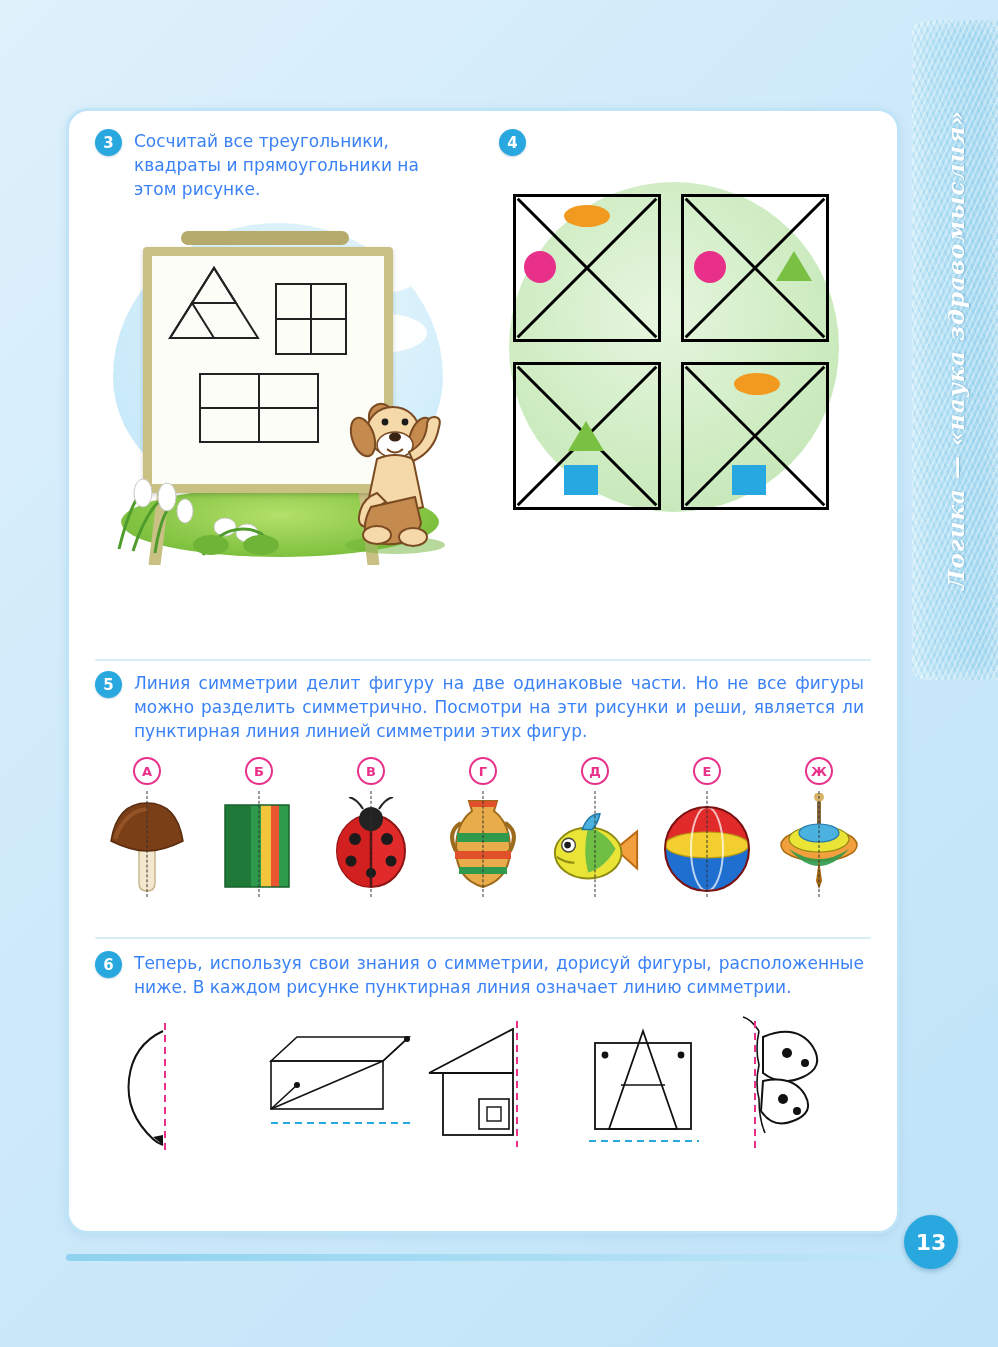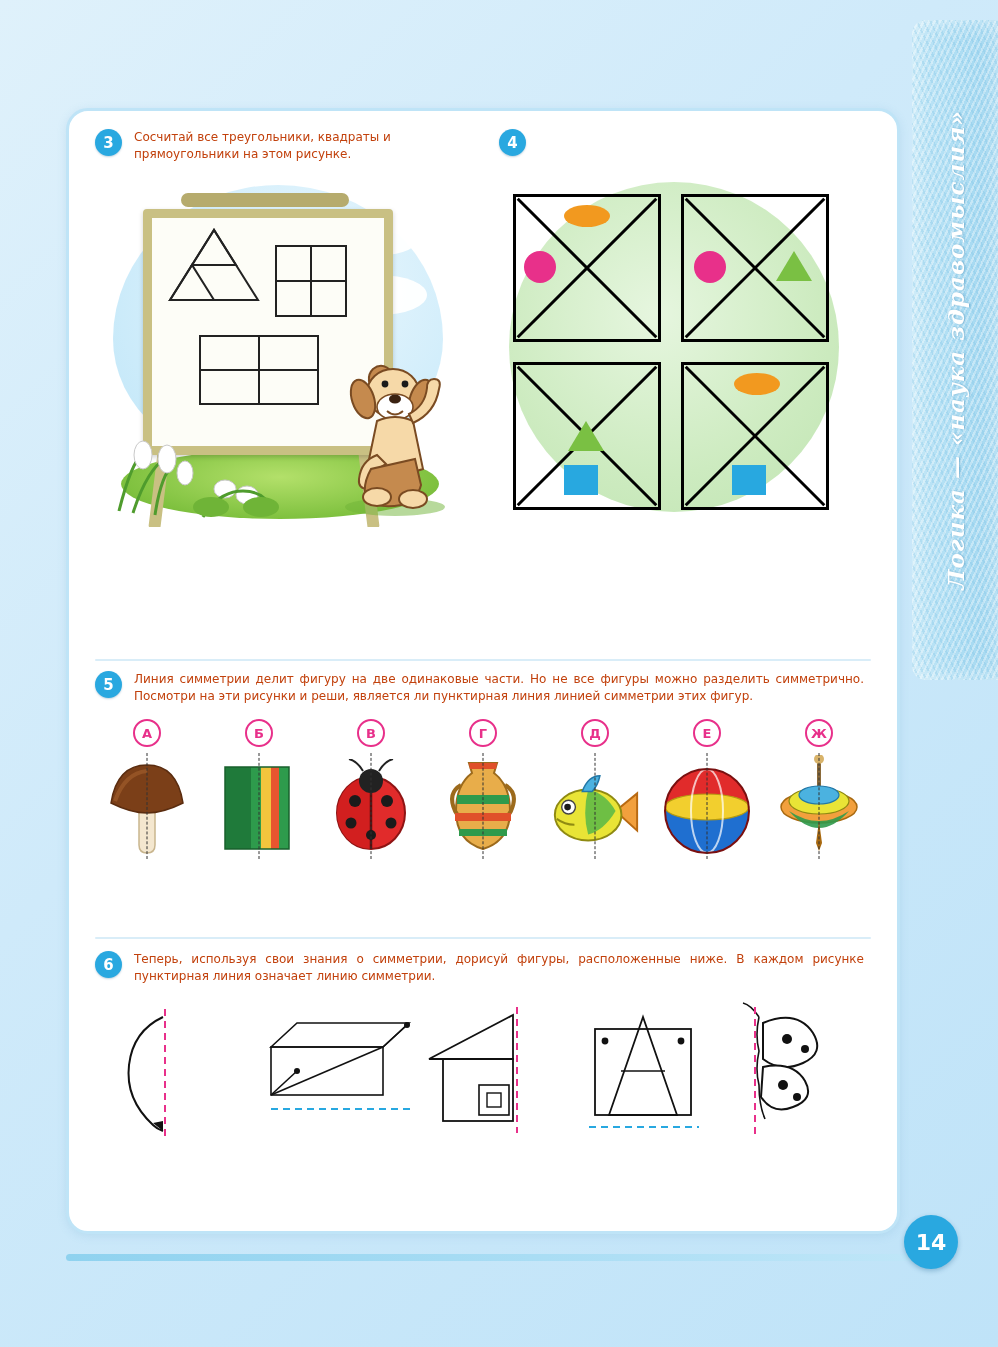--- a/index.html
+++ b/index.html
@@ -44,21 +44,21 @@
   .bottom-rule{
     position:absolute;left:66px;right:80px;bottom:86px;height:7px;border-radius:4px;
     background:linear-gradient(90deg,#8fd2ef,#bfe6f8);
   }
   
   .num-badge{
     width:27px;height:27px;border-radius:50%;background:#29a8e0;color:#fff;
     display:flex;align-items:center;justify-content:center;font-size:15px;font-weight:bold;
     flex:0 0 auto;box-shadow:0 1px 2px rgba(0,80,130,.25);
   }
-  .task-text{color:#c2410c;font-size:12px;line-height:1.42;}
+  .task-text{color:#3b82f6;font-size:17px;line-height:1.42;}
   .row{display:flex;gap:12px;align-items:flex-start;}
   .hr{height:2px;background:#d9edf8;border-radius:2px;}
   
   .top-zone{position:absolute;left:26px;top:18px;width:776px;height:530px;display:flex;}
   .col{width:380px;}
   .vdiv{
     width:2px;margin:8px 16px 0 16px;align-self:stretch;
     background:repeating-linear-gradient(to bottom,#9ed8f2 0 6px,transparent 6px 12px);
   }
   
@@ -108,21 +108,21 @@
 </style>
 </head>
 <body>
 
 <div class="side-tab">
   <div class="tex"></div>
   <div class="label">Логика — «наука здравомыслия»</div>
 </div>
 
 <div class="bottom-rule"></div>
-<div class="page-num">14</div>
+<div class="page-num">13</div>
 
 <div class="page-card">
 
   <div class="top-zone">
 
     <div class="col">
       <div class="row">
         <div class="num-badge">3</div>
         <div class="task-text" style="width:300px">Сосчитай все треугольники, квадраты и прямоугольники на этом рисунке.</div>
       </div>

